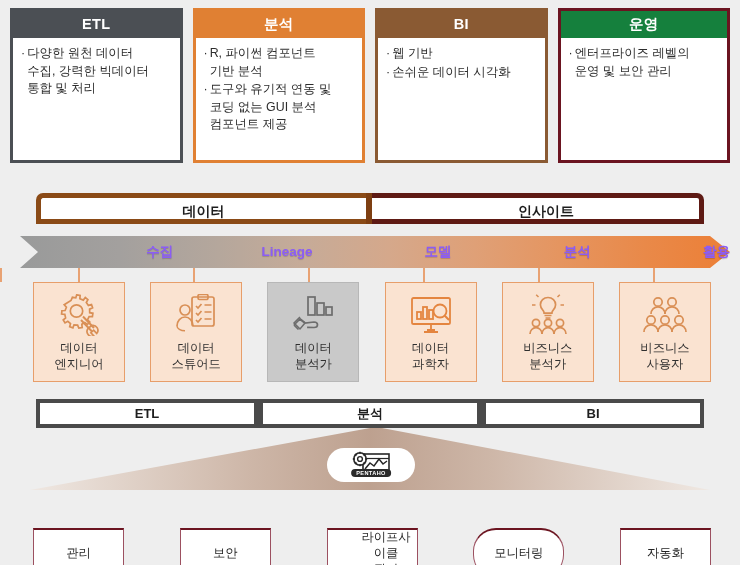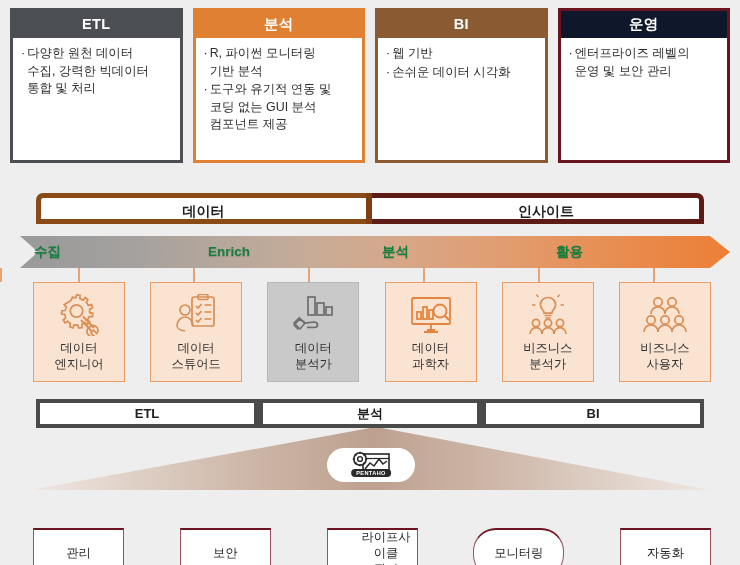--- a/index.html
+++ b/index.html
@@ -38,22 +38,22 @@
 
   
   .arrow-bar { position: absolute; left: 20px; top: 236px; width: 710px; height: 32px; }
   .arrow-shape { position: absolute; inset: 0;
       background: linear-gradient(90deg,
         #999a9a 0%, #a3a09e 14%, #b5a79c 28%, #c6ab98 40%,
         #d5a88b 52%, #dfa077 64%, #e59560 76%, #e98949 88%, #ec7f36 100%);
       clip-path: polygon(0 0, 690px 0, 710px 50%, 690px 100%, 0 100%, 18px 50%); }
   .stage-labels { position: absolute; left: 20px; top: 236px; width: 710px; height: 32px;
                   display: flex; }
-  .stage { flex: 1; text-align: left; line-height: 32px;
-           color: #15803d; font-size: 13.5px; font-weight: bold;
+  .stage { flex: 1; text-align: right; line-height: 32px;
+           color: #8b5cf6; font-size: 13.5px; font-weight: bold;
            text-shadow: 0 1px 1px rgba(0,0,0,.18); }
   .stage:first-child { margin-left: 14px; }
 
   
   .conn { position: absolute; width: 2px; height: 14px; background: #e8a273; top: 268px; }
 
   
   .roles { position: absolute; left: 33px; top: 282px; width: 678px; height: 100px;
            display: flex; justify-content: space-between; }
   .role { width: 92px; height: 100px; border: 1px solid #e79e6a; background: #fae3d1;
@@ -110,21 +110,21 @@
 통합 및 처리</span>
         </div>
       </div>
     </div>
 
     <div class="fcard" id="fc1" style="border-color: rgb(224, 128, 51);">
       <div class="fcard-head" style="background: rgb(224, 128, 51);">분석</div>
       <div class="fcard-body">
         <div class="bullet">
           <span class="dot">·</span>
-          <span class="btxt">R, 파이썬 모니터링
+          <span class="btxt">R, 파이썬 컴포넌트
 기반 분석</span>
         </div>
         <div class="bullet">
           <span class="dot">·</span>
           <span class="btxt">도구와 유기적 연동 및
 코딩 없는 GUI 분석
 컴포넌트 제공</span>
         </div>
       </div>
     </div>
@@ -137,21 +137,21 @@
           <span class="btxt">웹 기반</span>
         </div>
         <div class="bullet">
           <span class="dot">·</span>
           <span class="btxt">손쉬운 데이터 시각화</span>
         </div>
       </div>
     </div>
 
     <div class="fcard" id="fc3" style="border-color: rgb(107, 20, 32);">
-      <div class="fcard-head" style="background: #0f172a;">운영</div>
+      <div class="fcard-head" style="background: #15803d;">운영</div>
       <div class="fcard-body">
         <div class="bullet">
           <span class="dot">·</span>
           <span class="btxt">엔터프라이즈 레벨의
 운영 및 보안 관리</span>
         </div>
       </div>
     </div>
   </div>
 
@@ -159,21 +159,22 @@
     <div class="phase left">데이터</div>
     <div class="phase mid"></div>
     <div class="phase right">인사이트</div>
   </div>
 
   <div class="arrow-bar">
     <div class="arrow-shape"></div>
   </div>
   <div class="stage-labels">
     <div class="stage">수집</div>
-    <div class="stage">Enrich</div>
+    <div class="stage">Lineage</div>
+    <div class="stage">모델</div>
     <div class="stage">분석</div>
     <div class="stage">활용</div>
   </div>
 
   <div class="conn" style="left:78px"></div>
   <div class="conn" style="left:193px"></div>
   <div class="conn" style="left" :308px=""></div>
   <div class="conn" style="left:308px"></div>
   <div class="conn" style="left:423px"></div>
   <div class="conn" style="left:538px"></div>

